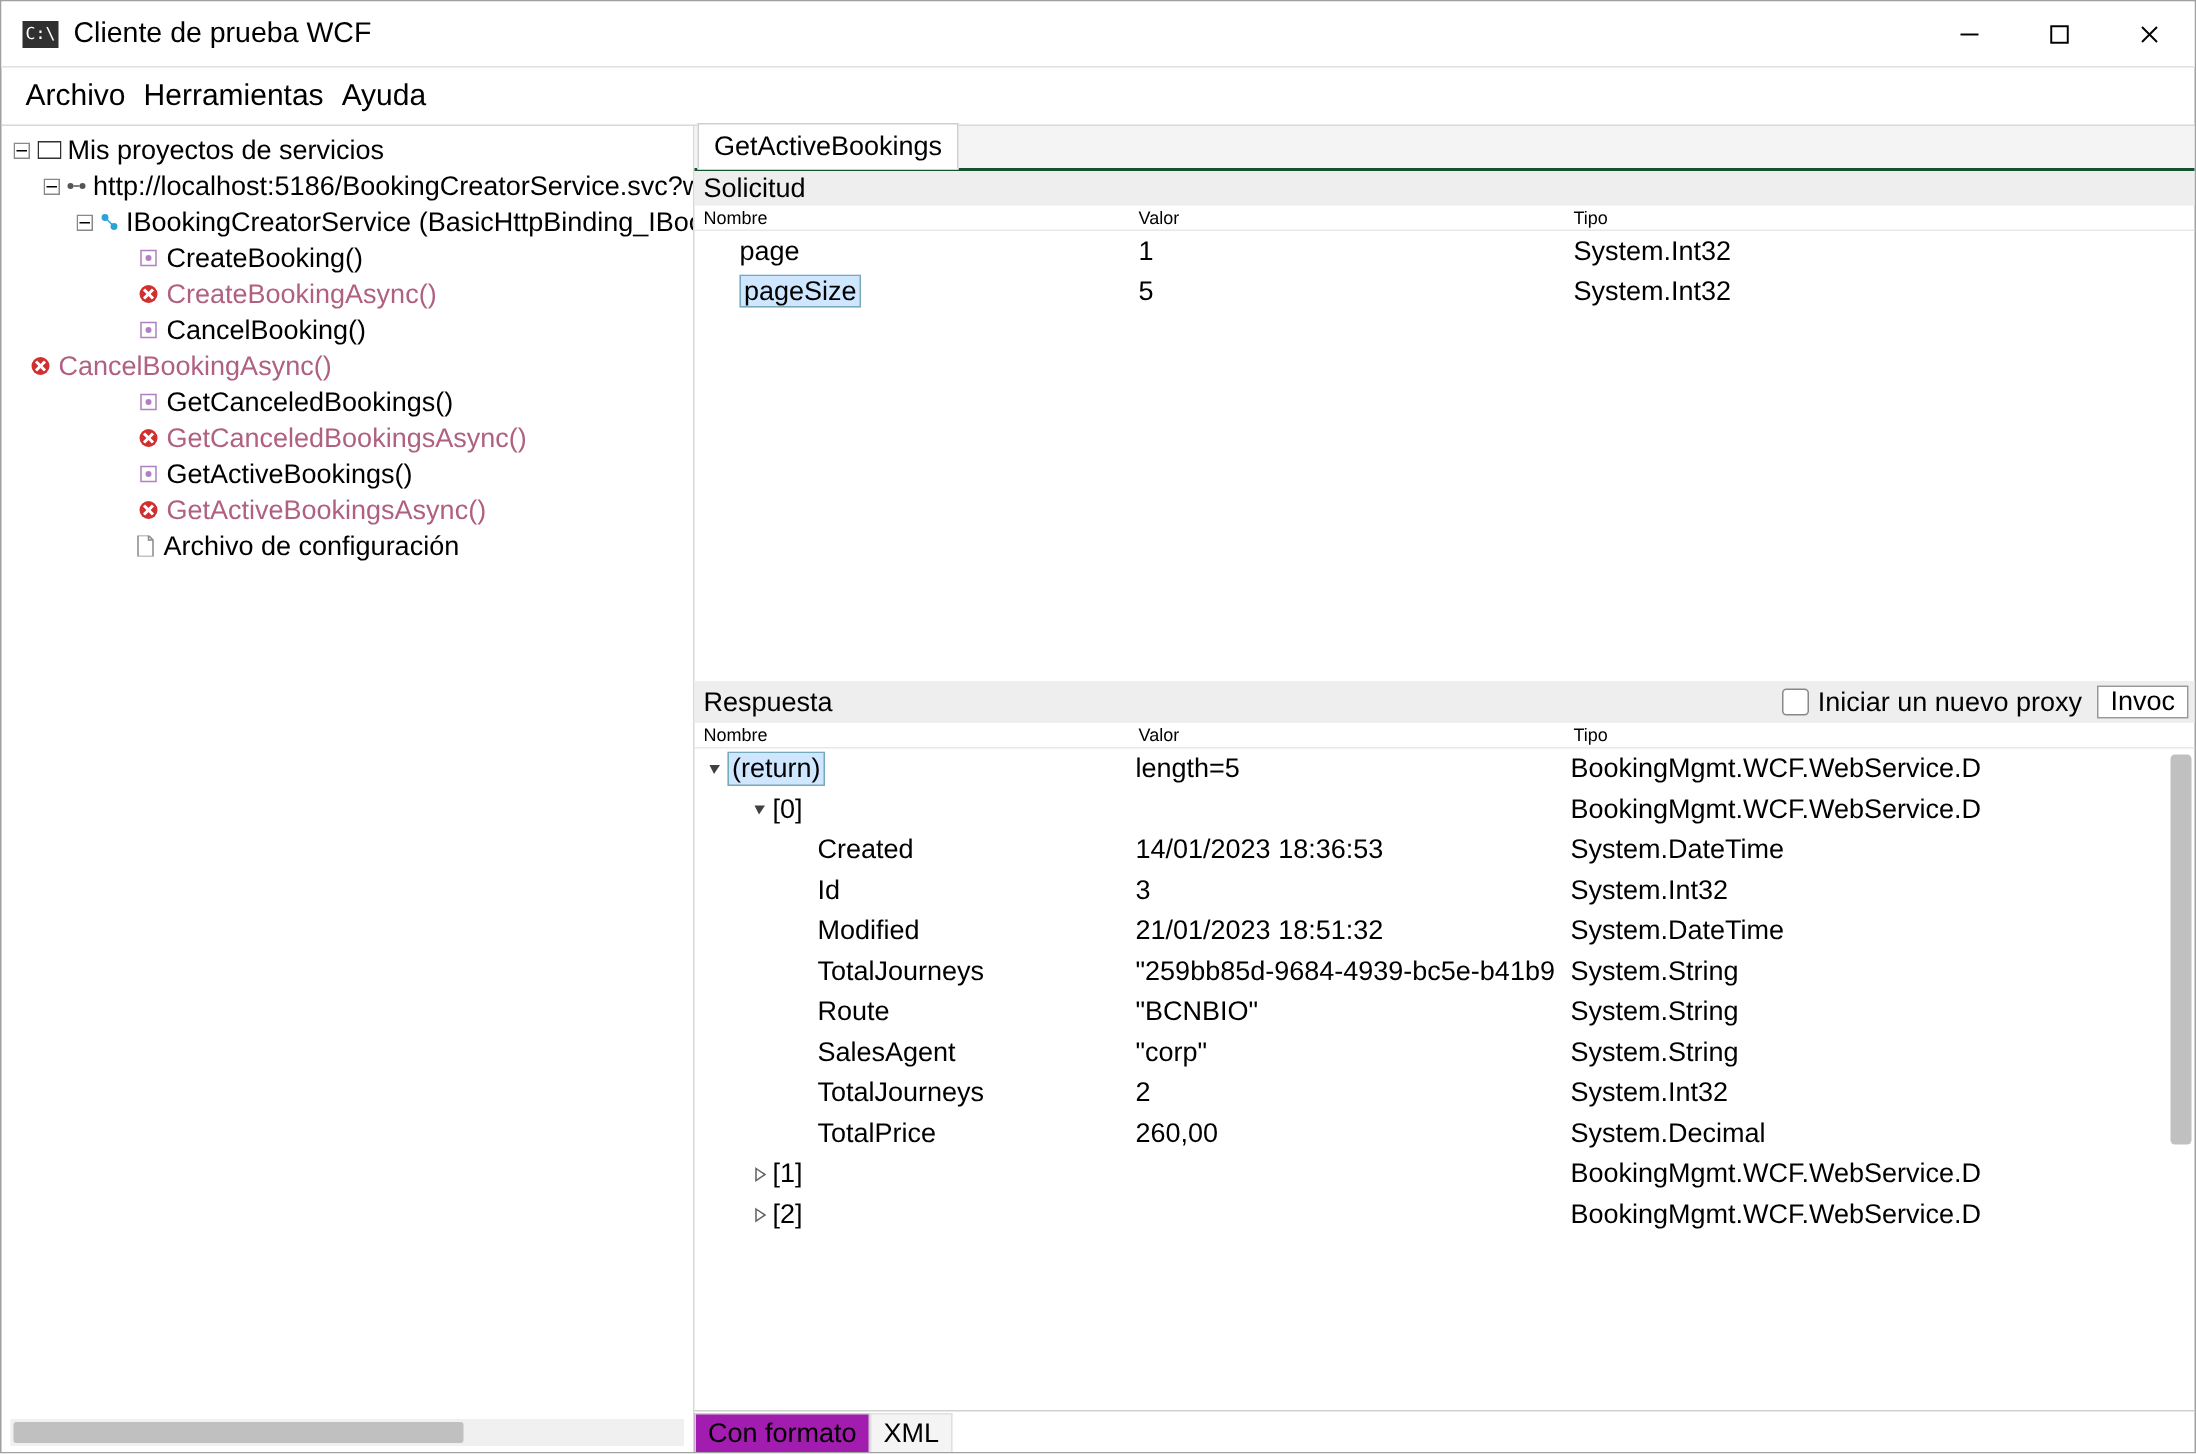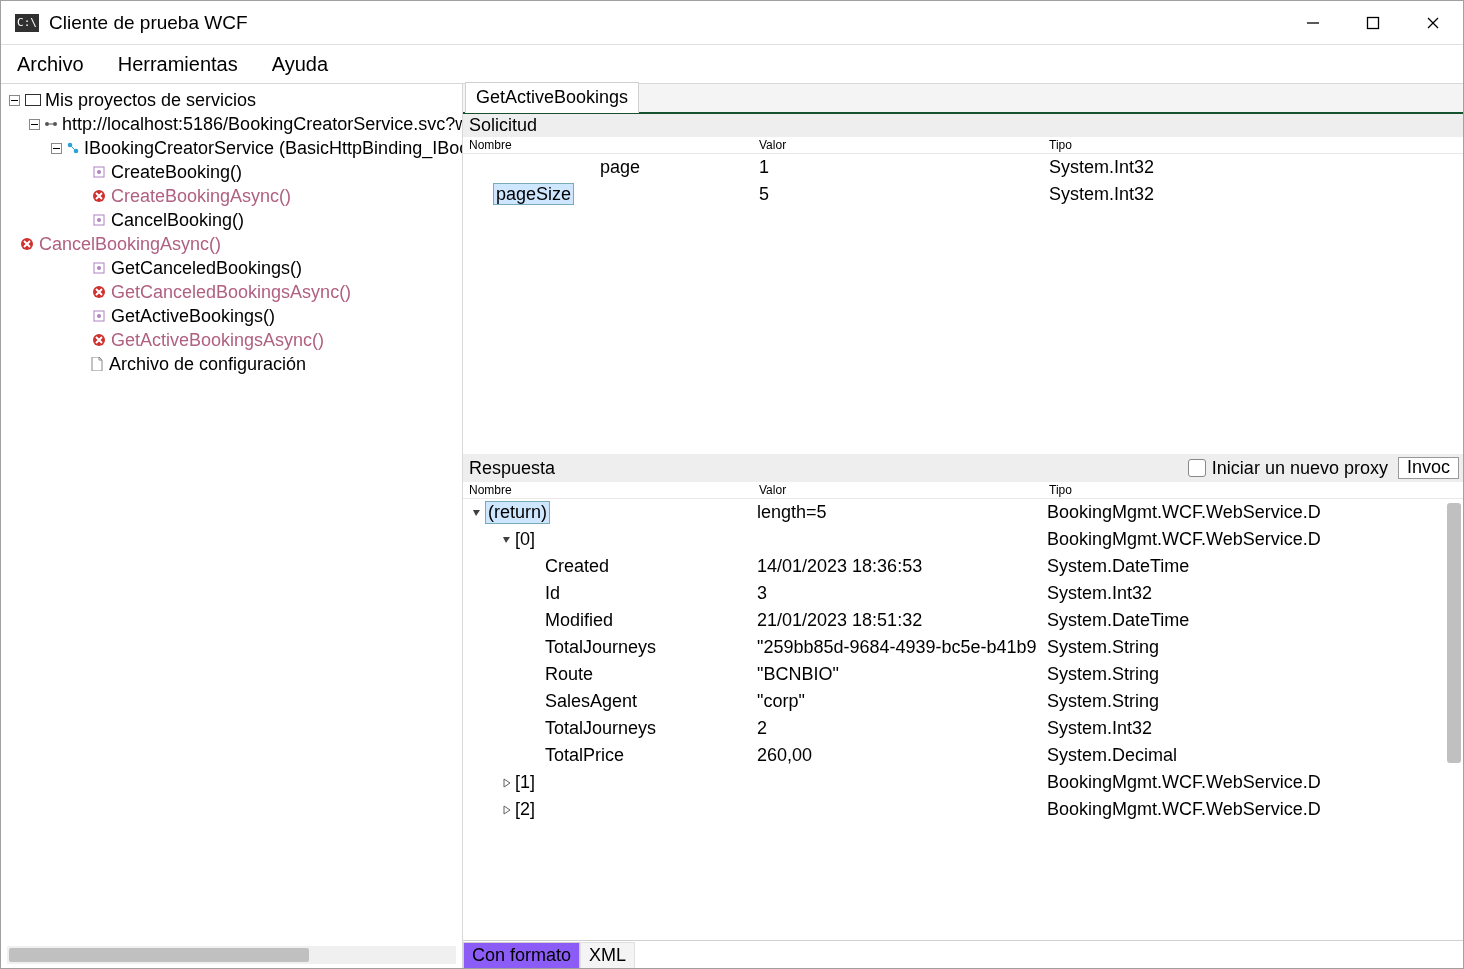--- a/index.html
+++ b/index.html
@@ -6,21 +6,21 @@
 html, body { width: 1464px; height: 969px; font-family: "Segoe UI", Arial, sans-serif; font-size: 18px; overflow: hidden; background: #fff; color: #000; }
 
 .window { width: 1464px; height: 969px; display: flex; flex-direction: column; border: 1px solid #a0a0a0; background: #fff; }
 
 .titlebar { height: 44px; display: flex; align-items: center; background: #fff; border-bottom: 1px solid #e0e0e0; }
 .titlebar .appicon { width: 24px; height: 18px; margin: 0 10px 0 14px; background: #303030; color: #fff; font-size: 11px; display: flex; align-items: center; justify-content: center; font-family: monospace; }
 .titlebar .title { flex: 1; font-size: 19px; color: #000; }
 .titlebar .winbtn { width: 60px; height: 44px; display: flex; align-items: center; justify-content: center; color: #000; }
 .titlebar .winbtn.close svg { stroke: #000; }
 
-.menubar { height: 38px; display: flex; align-items: center; padding: 0 10px; gap: 22px; font-size: 20px; }
+.menubar { height: 38px; display: flex; align-items: center; padding: 0 10px; font-size: 20px; }
 .menubar .mitem { padding: 4px 6px; cursor: default; }
 
 .body { flex: 1; display: flex; min-height: 0; border-top: 1px solid #d8d8d8; }
 
 .left { width: 462px; display: flex; flex-direction: column; border-right: 1px solid #d8d8d8; }
 .tree { flex: 1; overflow: hidden; padding: 4px 0; font-size: 18px; line-height: 24px; white-space: nowrap; }
 .node { display: flex; align-items: center; height: 24px; }
 .node .toggle { width: 14px; height: 14px; margin-right: 2px; display: inline-flex; align-items: center; justify-content: center; }
 .node .toggle svg { display: block; }
 .node .ico { width: 16px; height: 16px; margin: 0 4px 0 2px; display: inline-flex; align-items: center; justify-content: center; }
@@ -61,21 +61,21 @@
 .resp-body { flex: 1; overflow: hidden; position: relative; }
 .resp-body .vscroll { position: absolute; right: 2px; top: 4px; width: 14px; height: 260px; background: #c0c0c0; border-radius: 3px; }
 
 .tree-row { display: flex; height: 27px; align-items: center; font-size: 18px; }
 .tree-row .exp { width: 16px; display: inline-flex; align-items: center; justify-content: center; }
 .tree-row .c { padding: 0 4px; overflow: hidden; white-space: nowrap; }
 .tree-row .name { display: flex; align-items: center; }
 
 .bottom-tabs { height: 28px; display: flex; align-items: center; border-top: 1px solid #d0d0d0; }
 .bottom-tabs .btab { padding: 2px 8px; font-size: 18px; }
-.bottom-tabs .btab.active { background: #8b5cf6; border: 1px solid #d0d0d0; border-bottom: none; }
+.bottom-tabs .btab.active { background: #a21caf; border: 1px solid #d0d0d0; border-bottom: none; }
 .bottom-tabs .btab.inactive { background: #f4f4f4; border: 1px solid #e0e0e0; border-bottom: none; }
 </style>
 </head>
 <body>
 
 <div class="window">
 
   <div class="titlebar">
     <span class="appicon">C:\</span>
     <span class="title">Cliente de prueba WCF</span>
@@ -270,21 +270,21 @@
 
       <div class="req-area">
         <div class="section-header">Solicitud</div>
         <div class="grid-head">
           <div class="c c1">Nombre</div>
           <div class="c c2">Valor</div>
           <div class="c c3">Tipo</div>
         </div>
         <div class="req-body" id="req-body">
             <div class="grid-row">
-              <div class="c c1" style="padding-left:30px;text-align:center;">page</div>
+              <div class="c c1" style="padding-left:30px;">page</div>
               <div class="c c2">1</div>
               <div class="c c3">System.Int32</div>
             </div>
             <div class="grid-row selected">
               <div class="c c1" style="padding-left:30px;"><span class="sel">pageSize</span></div>
               <div class="c c2">5</div>
               <div class="c c3">System.Int32</div>
             </div>
           </div>
       </div>

